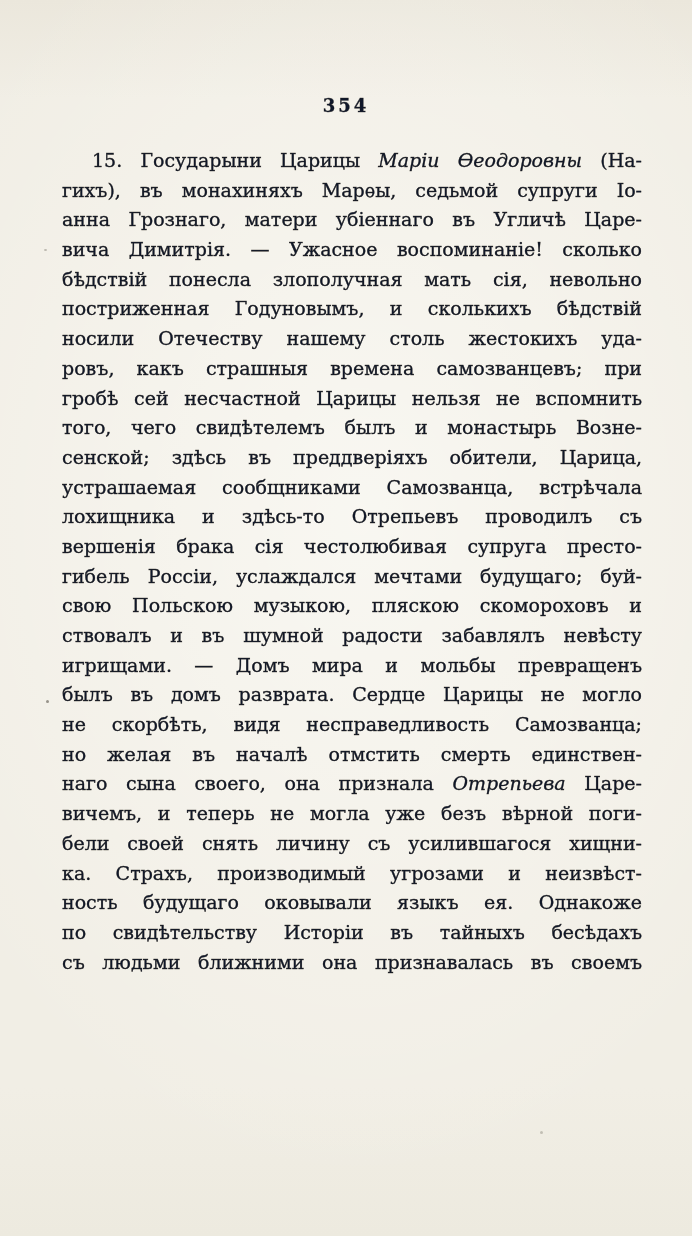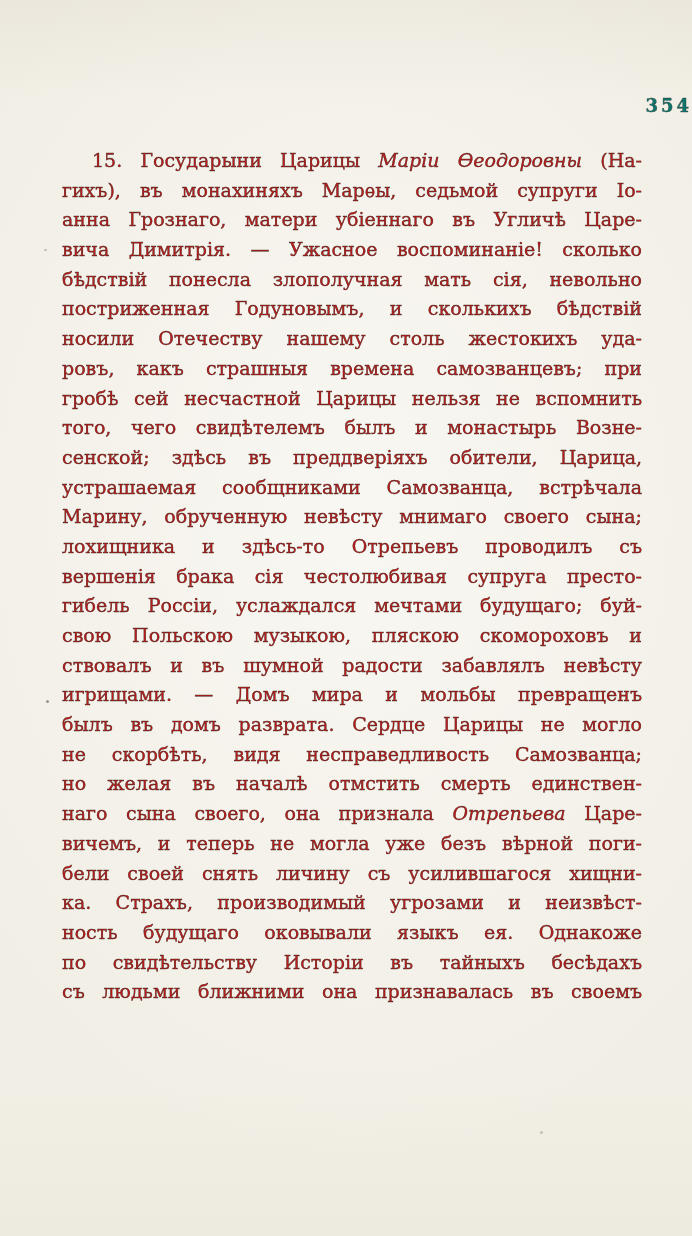--- a/index.html
+++ b/index.html
@@ -21,34 +21,34 @@
     height: 1236px;
     background:
       radial-gradient(ellipse 120% 90% at 52% 42%, rgba(255,255,252,0.55) 0%, rgba(255,255,252,0.0) 60%),
       linear-gradient(180deg, #ebe7dc 0%, #f1eee5 8%, #f1eee5 88%, #edeadf 100%);
   }
   .page-number {
     position: absolute;
     top: 95px;
     left: 0;
     width: 100%;
-    text-align: right;
+    text-align: center;
     font-size: 18px;
     font-weight: bold;
     letter-spacing: 3px;
-    color: #0f766e;
+    color: #0f172a;
     -webkit-text-stroke: 0.4px rgba(42,38,32,0.75);
   }
   .text-block {
     position: absolute;
     left: 62px;
     top: 146px;
     width: 580px;
     font-size: 19px;
-    color: #b91c1c;
+    color: #0f172a;
     -webkit-text-stroke: 0.35px rgba(45,40,33,0.8);
     text-shadow: 0 0 0.6px rgba(45,40,33,0.35);
   }
   .line {
     height: 29.7px;
     line-height: 29.7px;
     text-align: justify;
     text-align-last: justify;
     overflow: hidden;
     white-space: normal;
@@ -81,21 +81,20 @@
     <div class="line"><span class="seg">анна Грознаго, матери убіеннаго въ Угличѣ Царе-</span></div>
     <div class="line"><span class="seg">вича Димитрія. — Ужасное воспоминаніе! сколько</span></div>
     <div class="line"><span class="seg">бѣдствій понесла злополучная мать сія, невольно</span></div>
     <div class="line"><span class="seg">постриженная Годуновымъ, и сколькихъ бѣдствій</span></div>
     <div class="line"><span class="seg">носили Отечеству нашему столь жестокихъ уда-</span></div>
     <div class="line"><span class="seg">ровъ, какъ страшныя времена самозванцевъ; при</span></div>
     <div class="line"><span class="seg">гробѣ сей несчастной Царицы нельзя не вспомнить</span></div>
     <div class="line"><span class="seg">того, чего свидѣтелемъ былъ и монастырь Возне-</span></div>
     <div class="line"><span class="seg">сенской; здѣсь въ преддверіяхъ обители, Царица,</span></div>
     <div class="line"><span class="seg">устрашаемая сообщниками Самозванца, встрѣчала</span></div>
-    <div class="line"><span class="seg">Марину, обрученную невѣсту мнимаго своего сына;</span></div>
     <div class="line"><span class="seg">лохищника и здѣсь-то Отрепьевъ проводилъ съ</span></div>
     <div class="line"><span class="seg">вершенія брака сія честолюбивая супруга престо-</span></div>
     <div class="line"><span class="seg">гибель Россіи, услаждался мечтами будущаго; буй-</span></div>
     <div class="line"><span class="seg">свою Польскою музыкою, пляскою скомороховъ и</span></div>
     <div class="line"><span class="seg">ствовалъ и въ шумной радости забавлялъ невѣсту</span></div>
     <div class="line"><span class="seg">игрищами. — Домъ мира и мольбы превращенъ</span></div>
     <div class="line"><span class="seg">былъ въ домъ разврата. Сердце Царицы не могло</span></div>
     <div class="line"><span class="seg">не скорбѣть, видя несправедливость Самозванца;</span></div>
     <div class="line"><span class="seg">но желая въ началѣ отмстить смерть единствен-</span></div>
     <div class="line"><span class="seg">наго сына своего, она признала </span><span class="seg italic">Отрепьева</span><span class="seg"> Царе-</span></div>

